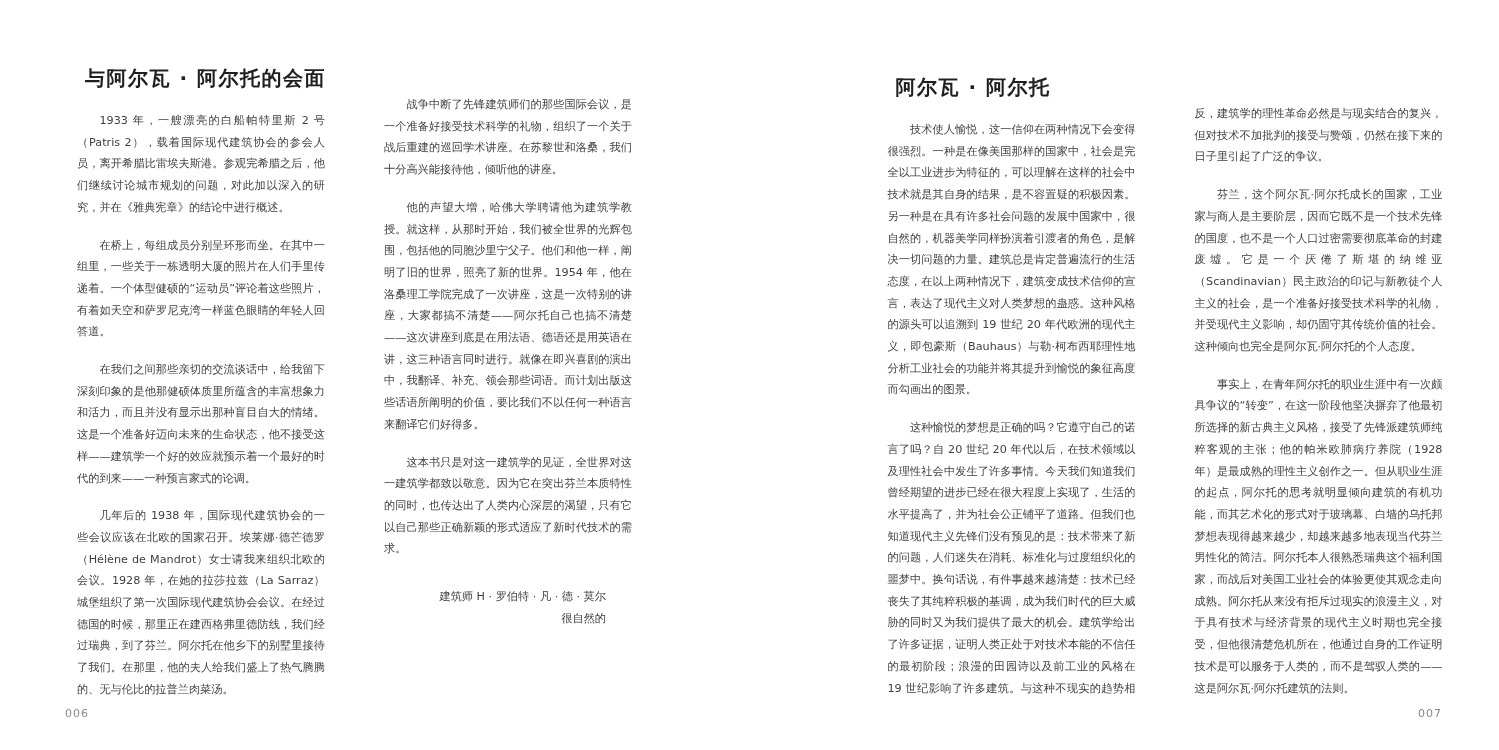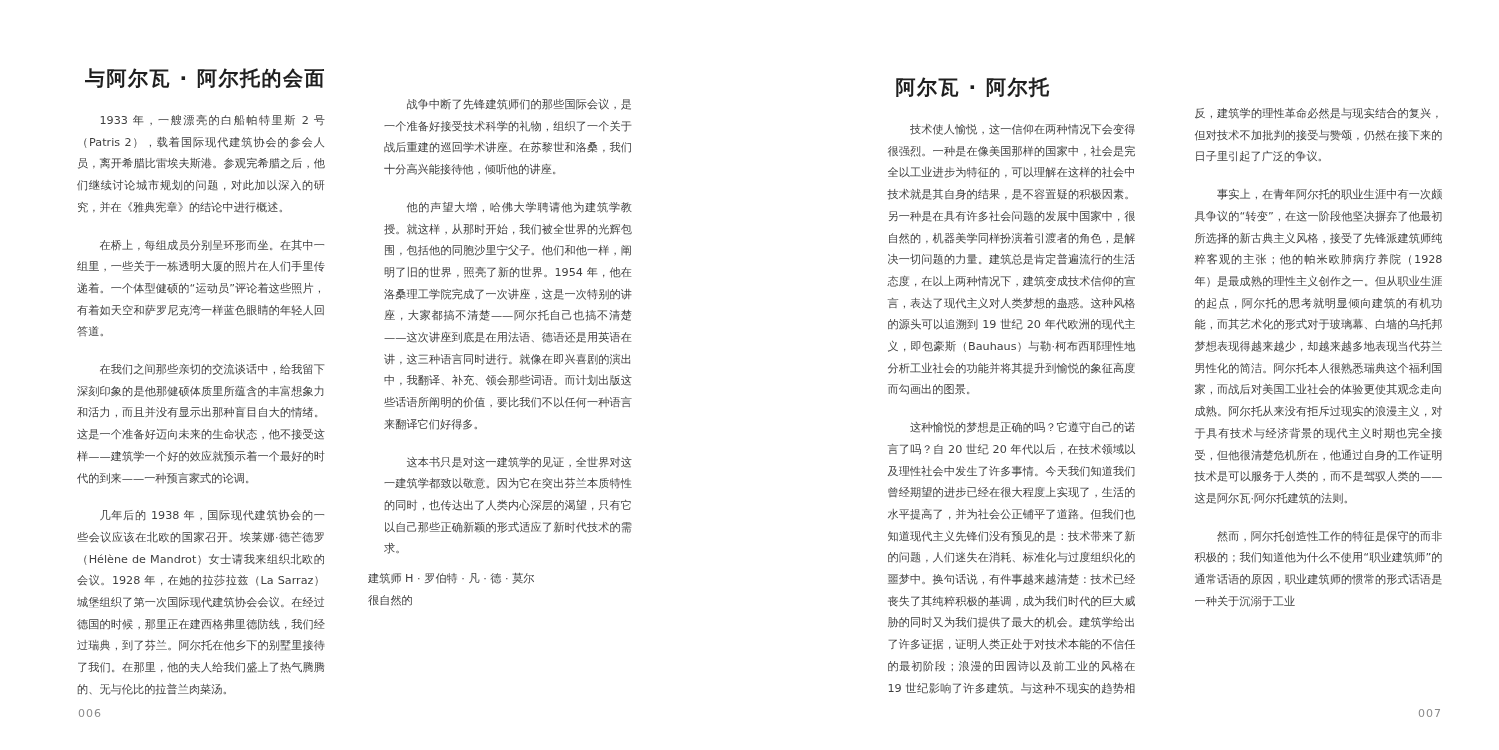--- a/index.html
+++ b/index.html
@@ -39,35 +39,36 @@
     font-size: 11.2px;
     line-height: 21.7px;
     color: #3f3f3f;
     text-align: justify;
   }
   .para-list p {
     text-indent: 2em;
     margin: 16px;
   }
   .signature {
-    margin-top: 8px;
+    margin-top: 26px;
     padding-right: 42px;
+    text-align: right;
     color: #3f3f3f;
     break-inside: avoid;
   }
   .signature p { margin: 0; }
   .page-number {
     position: absolute;
     bottom: 30px;
     font-size: 11px;
     color: #8a8a8a;
     letter-spacing: 1px;
     font-family: "DejaVu Sans", sans-serif;
   }
-  .page-number-left  { left: 78px; }
+  .page-number-left  { left: 65px; }
   .page-number-right { right: 57px; margin-left: 32px; }
 </style>
 </head>
 <body>
 
 <div class="spread">
 
   <section class="page page-left">
     <h1 class="page-title">与阿尔瓦 · 阿尔托的会面</h1>
     <div class="columns">
@@ -87,20 +88,21 @@
     </div>
     <div class="page-number page-number-left">006</div>
   </section>
 
   <section class="page page-right">
     <h1 class="page-title">阿尔瓦 · 阿尔托</h1>
     <div class="columns">
       <div class="para-list">
           <p>技术使人愉悦，这一信仰在两种情况下会变得很强烈。一种是在像美国那样的国家中，社会是完全以工业进步为特征的，可以理解在这样的社会中技术就是其自身的结果，是不容置疑的积极因素。另一种是在具有许多社会问题的发展中国家中，很自然的，机器美学同样扮演着引渡者的角色，是解决一切问题的力量。建筑总是肯定普遍流行的生活态度，在以上两种情况下，建筑变成技术信仰的宣言，表达了现代主义对人类梦想的蛊惑。这种风格的源头可以追溯到 19 世纪 20 年代欧洲的现代主义，即包豪斯（Bauhaus）与勒·柯布西耶理性地分析工业社会的功能并将其提升到愉悦的象征高度而勾画出的图景。</p>
           <p>这种愉悦的梦想是正确的吗？它遵守自己的诺言了吗？自 20 世纪 20 年代以后，在技术领域以及理性社会中发生了许多事情。今天我们知道我们曾经期望的进步已经在很大程度上实现了，生活的水平提高了，并为社会公正铺平了道路。但我们也知道现代主义先锋们没有预见的是：技术带来了新的问题，人们迷失在消耗、标准化与过度组织化的噩梦中。换句话说，有件事越来越清楚：技术已经丧失了其纯粹积极的基调，成为我们时代的巨大威胁的同时又为我们提供了最大的机会。建筑学给出了许多证据，证明人类正处于对技术本能的不信任的最初阶段；浪漫的田园诗以及前工业的风格在 19 世纪影响了许多建筑。与这种不现实的趋势相反，建筑学的理性革命必然是与现实结合的复兴，但对技术不加批判的接受与赞颂，仍然在接下来的日子里引起了广泛的争议。</p>
+          <p>芬兰，这个阿尔瓦·阿尔托成长的国家，工业家与商人是主要阶层，因而它既不是一个技术先锋的国度，也不是一个人口过密需要彻底革命的封建废墟。它是一个厌倦了斯堪的纳维亚（Scandinavian）民主政治的印记与新教徒个人主义的社会，是一个准备好接受技术科学的礼物，并受现代主义影响，却仍固守其传统价值的社会。这种倾向也完全是阿尔瓦·阿尔托的个人态度。</p>
           <p>事实上，在青年阿尔托的职业生涯中有一次颇具争议的“转变”，在这一阶段他坚决摒弃了他最初所选择的新古典主义风格，接受了先锋派建筑师纯粹客观的主张；他的帕米欧肺病疗养院（1928 年）是最成熟的理性主义创作之一。但从职业生涯的起点，阿尔托的思考就明显倾向建筑的有机功能，而其艺术化的形式对于玻璃幕、白墙的乌托邦梦想表现得越来越少，却越来越多地表现当代芬兰男性化的简洁。阿尔托本人很熟悉瑞典这个福利国家，而战后对美国工业社会的体验更使其观念走向成熟。阿尔托从来没有拒斥过现实的浪漫主义，对于具有技术与经济背景的现代主义时期也完全接受，但他很清楚危机所在，他通过自身的工作证明技术是可以服务于人类的，而不是驾驭人类的——这是阿尔瓦·阿尔托建筑的法则。</p>
           <p>然而，阿尔托创造性工作的特征是保守的而非积极的；我们知道他为什么不使用“职业建筑师”的通常话语的原因，职业建筑师的惯常的形式话语是一种关于沉溺于工业</p>
         </div>
     </div>
     <div class="page-number page-number-right">007</div>
   </section>
 
 </div>
 
 </body></html>

